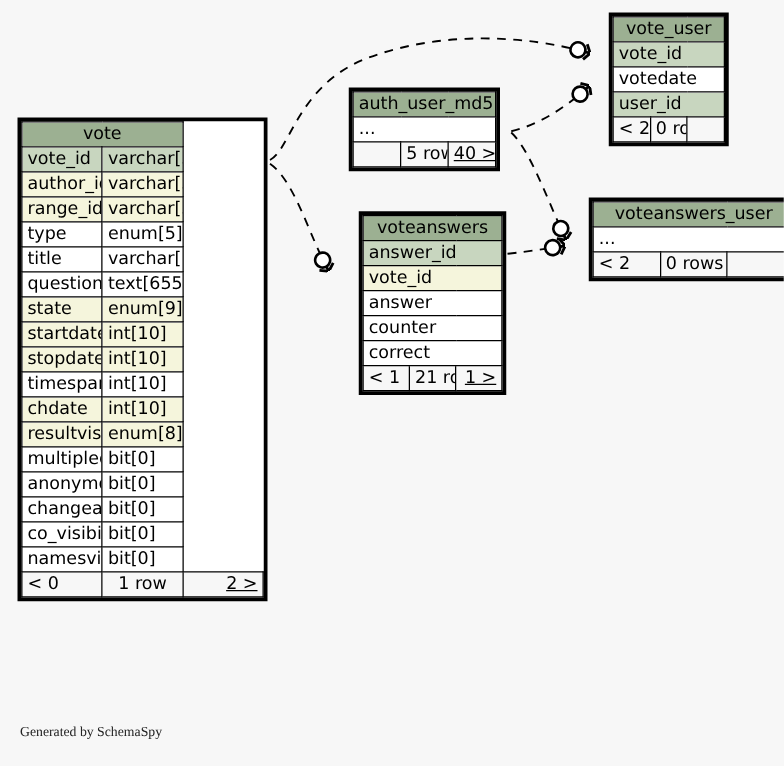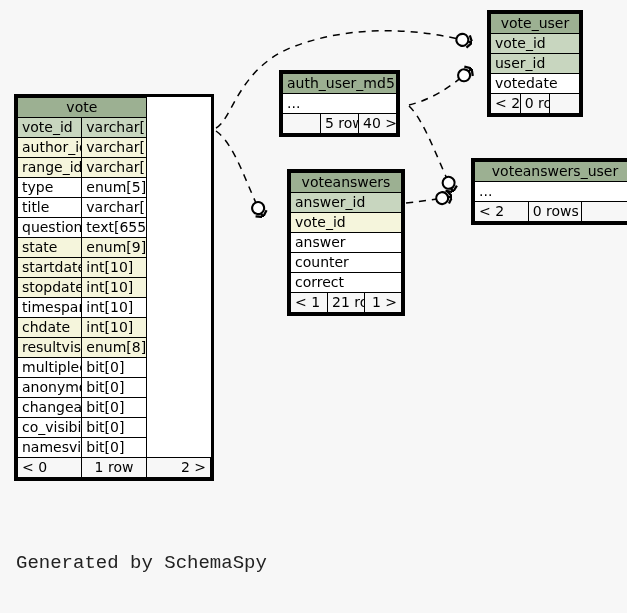--- a/index.html
+++ b/index.html
@@ -58,28 +58,28 @@
   td.fk   { background: #f5f5dc; }
   td.plain{ background: #ffffff; }
   td.ellipsis { background:#ffffff; }
   tr.foot td {
     background: #f7f7f7;
     font-size: 14px;
     padding: 1px 4px;
   }
   td.f-left   { text-align: left; }
   td.f-mid    { text-align: center; }
-  td.f-right  { text-align: right; }
+  td.f-right  { text-align: right; text-decoration: underline; }
   .caption {
     position: absolute;
     left: 16px;
-    top: 552px;
-    font-size: 19px;
+    top: 580px;
+    font-size: 11px;
     color: #222222;
-    font-family: Liberation Mono, monospace;
+    font-family: Liberation Serif, serif;
   }
   
   #ent-vote            { left: 14px;  top: 94px;  width: 200px; }
   #ent-auth_user_md5   { left: 279px; top: 70px;  width: 121px; }
   #ent-vote_user       { left: 487px; top: 10px;  width: 96px; }
   #ent-voteanswers     { left: 287px; top: 169px; width: 118px; }
   #ent-voteansusr      { left: 471px; top: 158px; width: 168px; }
 </style>
 </head>
 <body>
@@ -210,24 +210,24 @@
   <div class="entity" id="ent-vote_user">
     <table class="ent">
       <tbody>
           <tr>
             <td class="hdr" colspan="3">vote_user</td>
           </tr>
       <tr>
             <td class="pk" colspan="3">vote_id</td>
           </tr>
       <tr>
+            <td class="plain" colspan="3">votedate</td>
+          </tr>
+      <tr>
             <td class="pk" colspan="3">user_id</td>
-          </tr>
-      <tr>
-            <td class="plain" colspan="3">votedate</td>
           </tr>
       <tr class="foot">
         <td class="f-left" style="width:30px">&lt; 2</td>
         <td class="f-mid" style="width:52px">0 rows</td>
         <td class="f-right"></td>
       </tr>
     </tbody>
       </table>
   </div>
 

